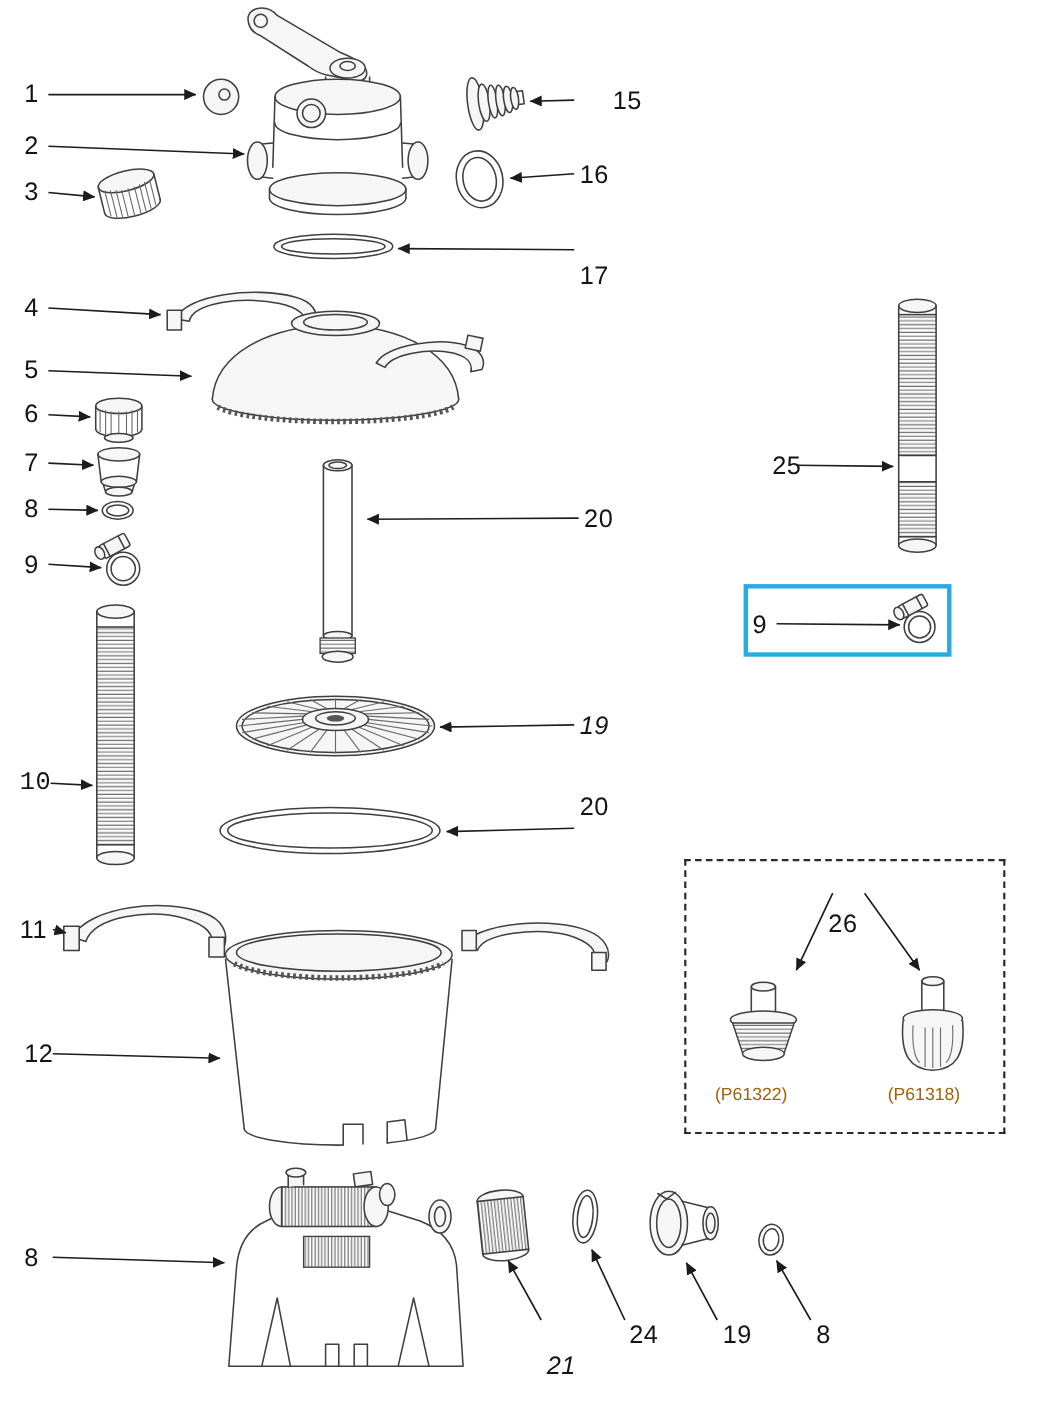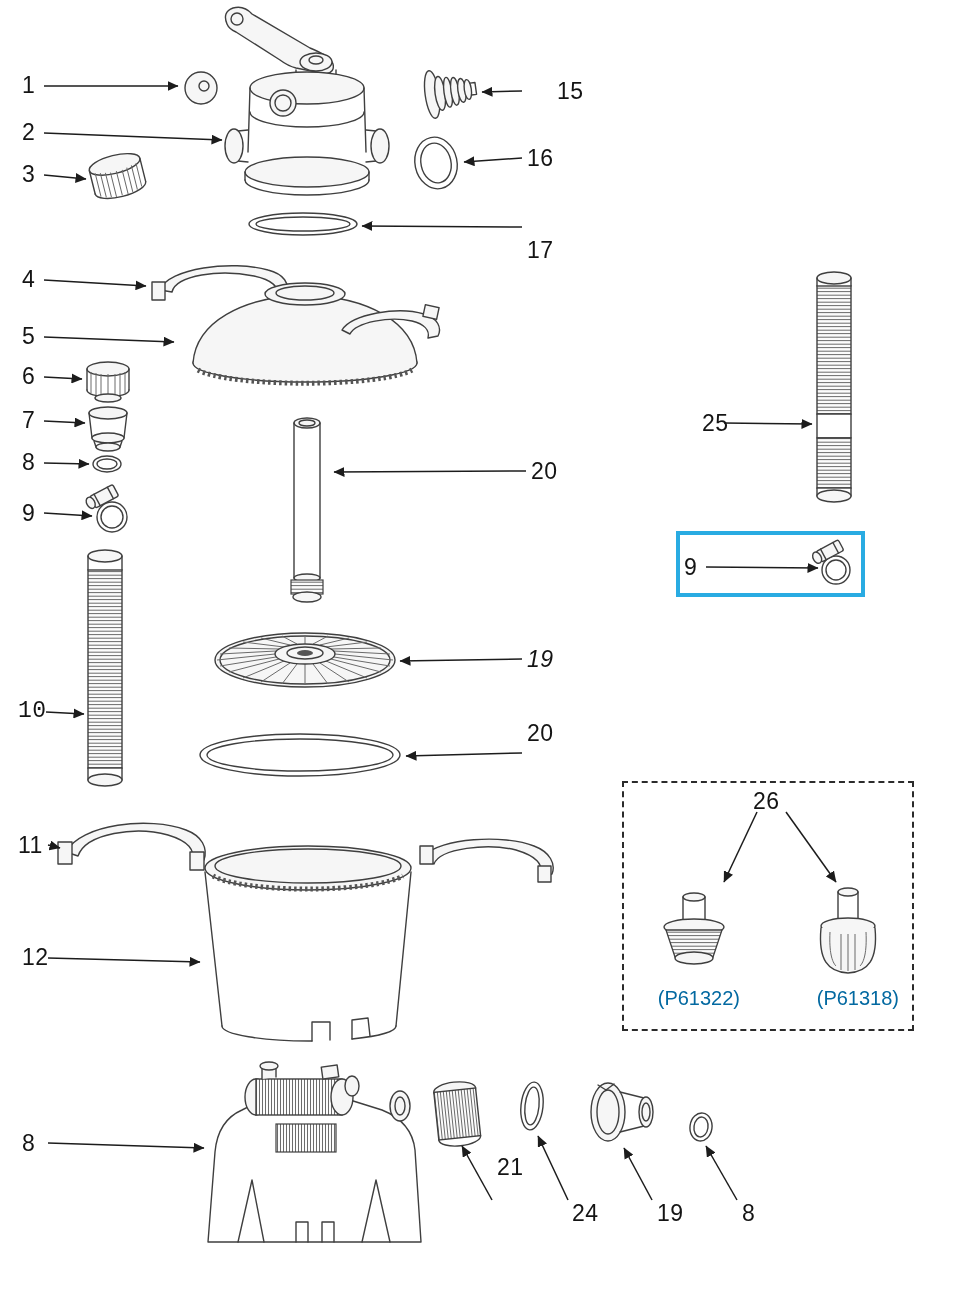--- a/index.html
+++ b/index.html
@@ -1,20 +1,20 @@
 <!DOCTYPE html>
 <html style="--hl: #29abe2;"><head>
 <meta charset="utf-8">
 <style>
   html,body{margin:0;padding:0;background:#fff;}
   .stage{position:relative;width:963px;height:1293px;background:#fff;
          font-family:"Liberation Sans",sans-serif;overflow:hidden;}
   .stage svg{position:absolute;left:0;top:0;}
   .callout{position:absolute;font-size:23px;color:#141414;line-height:1;letter-spacing:.5px;}
-  .code{position:absolute;font-size:20px;color:#0369a1;text-align:right;line-height:1;}
+  .code{position:absolute;font-size:16px;color:#a16207;text-align:left;line-height:1;}
   .hl-box{position:absolute;border:4px solid var(--hl,#29abe2);box-sizing:border-box;}
   .inset-box{position:absolute;border:2.5px dashed #2b2b2b;box-sizing:border-box;}
   
   .ln{stroke:#3f3f3f;stroke-width:1.4;fill:none;stroke-linecap:round;stroke-linejoin:round;}
   .f{fill:#f6f6f6;}
   .fw{fill:#ffffff;}
   .serr{stroke:#555;stroke-width:5;fill:none;stroke-dasharray:2.5 3;}
   .thin{stroke:#6a6a6a;stroke-width:1;fill:none;}
   .arrow{stroke:#1c1c1c;stroke-width:1.5;fill:none;marker-end:url(#arrowhead);}
 </style>
@@ -312,22 +312,22 @@
   <span class="callout" style="left:22px;top:946px;">12</span>
   <span class="callout" style="left:22px;top:1132px;">8</span>
   <span class="callout" style="left:557px;top:80px;">15</span>
   <span class="callout" style="left:527px;top:147px;">16</span>
   <span class="callout" style="left:527px;top:215px;margin-top:24px;">17</span>
   <span class="callout" style="left:531px;top:460px;">20</span>
   <span class="callout" style="left:527px;top:648px;font-style:italic;">19</span>
   <span class="callout" style="left:527px;top:722px;">20</span>
   <span class="callout" style="left:702px;top:412px;">25</span>
   <span class="callout" style="left:684px;top:556px;">9</span>
-  <span class="callout" style="left:497px;top:1156px;">21</span>
+  <span class="callout" style="left:497px;top:1230px;font-style:italic;">21</span>
   <span class="callout" style="left:572px;top:1202px;">24</span>
   <span class="callout" style="left:657px;top:1202px;">19</span>
   <span class="callout" style="left:742px;top:1202px;">8</span>
 
-  <span class="callout" style="left:753px;top:790px;">26</span>
+  <span class="callout" style="left:753px;top:828px;">26</span>
   <span class="code" style="left:650px;top:988px;width:90px;">(P61322)</span>
   <span class="code" style="left:807px;top:988px;width:92px;">(P61318)</span>
 
 </div>
 
 </body></html>

